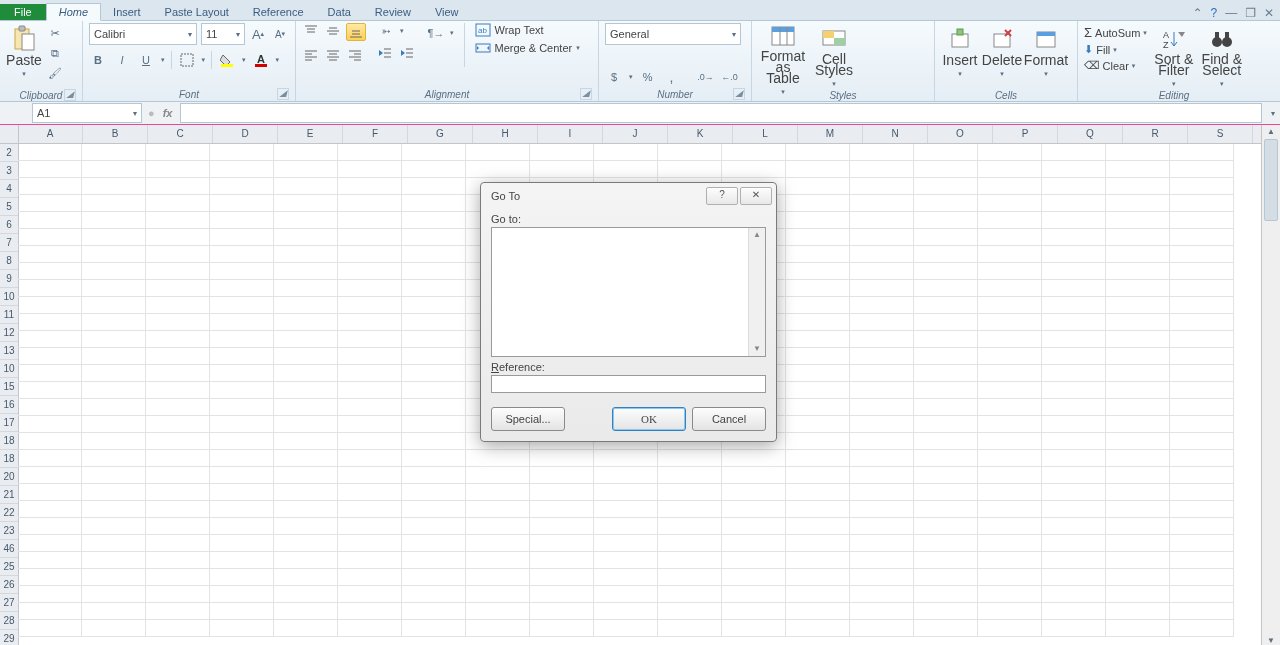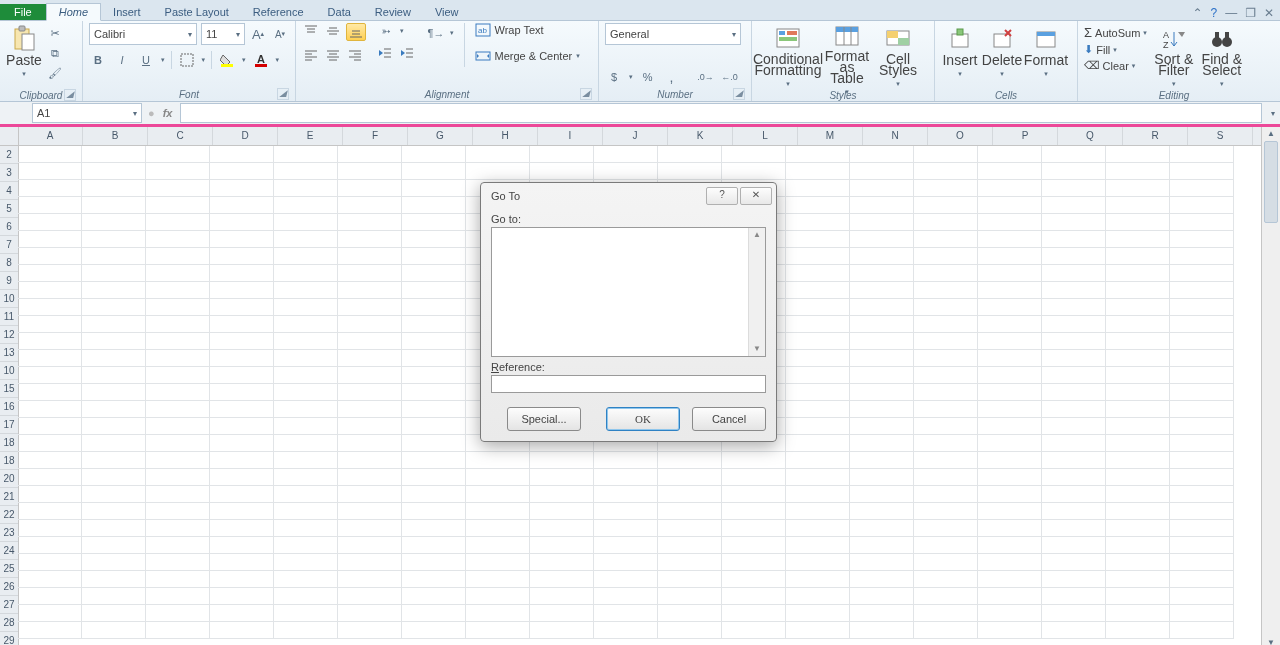--- a/index.html
+++ b/index.html
@@ -18,21 +18,21 @@
   .big-btn{display:flex;flex-direction:column;align-items:center;justify-content:flex-start;width:44px;height:64px;text-align:center;font-size:10px;line-height:11px;gap:2px;padding-top:2px;}
   .big-btn .ico{width:28px;height:28px;display:flex;align-items:center;justify-content:center;font-size:20px;}
   .mini-col{display:flex;flex-direction:column;gap:4px;justify-content:flex-start;padding-top:2px;}
   .mini-btn{width:18px;height:16px;font-size:11px;display:flex;align-items:center;justify-content:center;color:#5a6f82;}
   .combo{height:20px;border:1px solid #b5c6d6;background:#fff;display:flex;align-items:center;padding:0 4px;font-size:11px;}
   .combo .arr{margin-left:auto;font-size:8px;color:#5a6f82;}
   .btnrow{display:flex;gap:2px;}
   
   .toggled{background:linear-gradient(#ffe9a6,#ffd053);border:1px solid #e0b53e;border-radius:2px;}
   
-  .namebox-row{display:flex;align-items:center;height:22px;border-bottom:3px solid #ec4899;background:#eef2f5;}
+  .namebox-row{display:flex;align-items:center;height:22px;border-bottom:1px solid #ec4899;background:#eef2f5;}
   .namebox{width:100px;height:18px;border:1px solid #b5c6d6;background:#fff;margin-left:32px;display:flex;align-items:center;padding:0 4px;}
   .namebox .arr{margin-left:auto;font-size:8px;color:#5a6f82;}
   .fx{font-style:italic;font-weight:bold;color:#888;margin:0 8px;font-size:11px;}
   .formula-bar{flex:1;height:18px;border:1px solid #b5c6d6;background:#fff;margin-right:4px;}
   .fb-arr{width:14px;text-align:center;color:#5a6f82;font-size:8px;}
   
   .sheet{position:relative;display:flex;height:calc(645px - 20px - 80px - 22px);}
   .rowhdrs{width:18px;background:#e9edf1;border-right:1px solid #c5c5c5;}
   .rowhdr{height:17px;border-bottom:1px solid #d4d8dc;text-align:center;font-size:10px;color:#47586a;line-height:17px;}
   .gridwrap{flex:1;overflow:hidden;position:relative;}
@@ -50,25 +50,25 @@
   .dialog{position:absolute;left:480px;top:182px;width:295px;background:linear-gradient(#f4f4f4,#eaeaea);border:1px solid #7a7a7a;border-radius:4px;box-shadow:0 4px 18px rgba(0,0,0,.35);z-index:100;font-size:11px;}
   .dlg-title{display:flex;align-items:center;padding:4px 4px 4px 10px;}
   .dlg-title span{flex:1;}
   .dlg-tbtn{width:30px;height:16px;border:1px solid #b0b0b0;border-radius:2px;background:linear-gradient(#fdfdfd,#e8e8e8);margin-left:2px;text-align:center;font-size:10px;line-height:14px;color:#555;}
   .dlg-body{padding:0 10px 6px 10px;}
   .dlg-body label{display:block;margin:4px 0 2px 0;}
   .listbox{height:128px;border:1px solid #9a9a9a;background:#fff;position:relative;}
   .listbox .lsb-scroll{position:absolute;right:0;top:0;bottom:0;width:16px;background:#f0f0f0;border-left:1px solid #dcdcdc;}
   .listbox .lsb-scroll .a{position:absolute;left:0;right:0;height:14px;text-align:center;font-size:8px;color:#888;line-height:14px;}
   .txt{width:100%;height:18px;border:1px solid #9a9a9a;background:#fff;box-sizing:border-box;}
-  .dlg-btns{display:flex;padding:8px 10px 10px 26px;gap:0;}
+  .dlg-btns{display:flex;padding:8px 10px 10px 10px;gap:0;}
   .dbtn{height:22px;border:1px solid #8a8a8a;border-radius:3px;background:linear-gradient(#fdfdfd,#e4e4e4);font-size:11px;display:flex;align-items:center;justify-content:center;}
   .dbtn.special{width:72px;}
   .dbtn.ok{width:72px;border:1px solid #2f82c4;box-shadow:0 0 0 1px #8fc6ec inset;margin-left:auto;font-family:Liberation Serif, serif;}
-  .dbtn.cancel{width:72px;margin-left:12px;}
+  .dbtn.cancel{width:72px;margin-left:6px;}
   .underline-s::first-letter{text-decoration:underline;}
   .underline-r::first-letter{text-decoration:underline;}
   
   svg{display:block;}
   .lbl{font-size:14px;line-height:11px;text-align:center;}
   .drop-arr{font-size:7px;color:#5a6f82;}
 </style>
 </head>
 <body>
 
@@ -237,21 +237,21 @@
             </span>
         </div>
       </div>
       <div style="display:flex;flex-direction:column;gap:6px;padding-top:2px">
         <div class="btnrow" style="gap:4px;align-items:center">
           <span class="mini-btn" style="width:20px">¶→</span>
             <span class="drop-arr">▾</span>
         </div>
       </div>
       <div style="width:1px;height:44px;background:#c8d6e2"></div>
-      <div style="display:flex;flex-direction:column;gap:12px">
+      <div style="display:flex;flex-direction:column;gap:4px">
         <div class="btnrow" style="align-items:center;gap:4px">
           <span>
               <svg width="16" height="14">
                 <rect x="1" y="1" width="14" height="12" fill="none" stroke="#3a7bbf"></rect>
                 <text x="3" y="10" font-size="8" fill="#3a7bbf">ab</text>
               </svg>
             </span>
           <span>Wrap Text</span>
         </div>
         <div class="btnrow" style="align-items:center;gap:4px">
@@ -283,32 +283,20 @@
         <span style="width:4px"></span>
         <span class="mini-btn" style="font-size:9px">.0→</span>
         <span class="mini-btn" style="font-size:9px">←.0</span>
       </div>
     </div>
     <div class="group-label"><span>Number</span><span class="dlg">◢</span></div>
   </div>
 
   <div class="group" style="width:170px">
     <div class="group-body">
-      <div class="big-btn" style="width:60px">
-        <span class="ico">
-            <svg width="26" height="24">
-              <rect x="2" y="2" width="22" height="18" fill="#fff" stroke="#888"></rect>
-              <rect x="4" y="4" width="6" height="4" fill="#5aa0e0"></rect>
-              <rect x="12" y="4" width="10" height="4" fill="#e07a5a"></rect>
-              <rect x="4" y="10" width="18" height="4" fill="#8ac77a"></rect>
-            </svg>
-          </span>
-        <span class="lbl">Conditional Formatting</span>
-          <span class="drop-arr">▾</span>
-      </div>
       <div class="big-btn" style="width:50px">
         <span class="ico">
             <svg width="26" height="24">
               <rect x="2" y="2" width="22" height="18" fill="#fff" stroke="#888"></rect>
               <rect x="2" y="2" width="22" height="5" fill="#5aa0e0"></rect>
               <line x1="10" y1="2" x2="10" y2="20" stroke="#888"></line>
               <line x1="17" y1="2" x2="17" y2="20" stroke="#888"></line>
             </svg>
           </span>
         <span class="lbl">Format as Table</span>
@@ -445,21 +433,21 @@
         <div class="rowhdr">10</div>
         <div class="rowhdr">15</div>
         <div class="rowhdr">16</div>
         <div class="rowhdr">17</div>
         <div class="rowhdr">18</div>
         <div class="rowhdr">18</div>
         <div class="rowhdr">20</div>
         <div class="rowhdr">21</div>
         <div class="rowhdr">22</div>
         <div class="rowhdr">23</div>
-        <div class="rowhdr">24</div>
+        <div class="rowhdr">46</div>
         <div class="rowhdr">25</div>
         <div class="rowhdr">26</div>
         <div class="rowhdr">27</div>
         <div class="rowhdr">28</div>
         <div class="rowhdr">29</div>
       </div>
   </div>
   <div class="gridwrap">
     <div class="colhdrs" id="colhdrs">
         <div class="colhdr">A</div>

